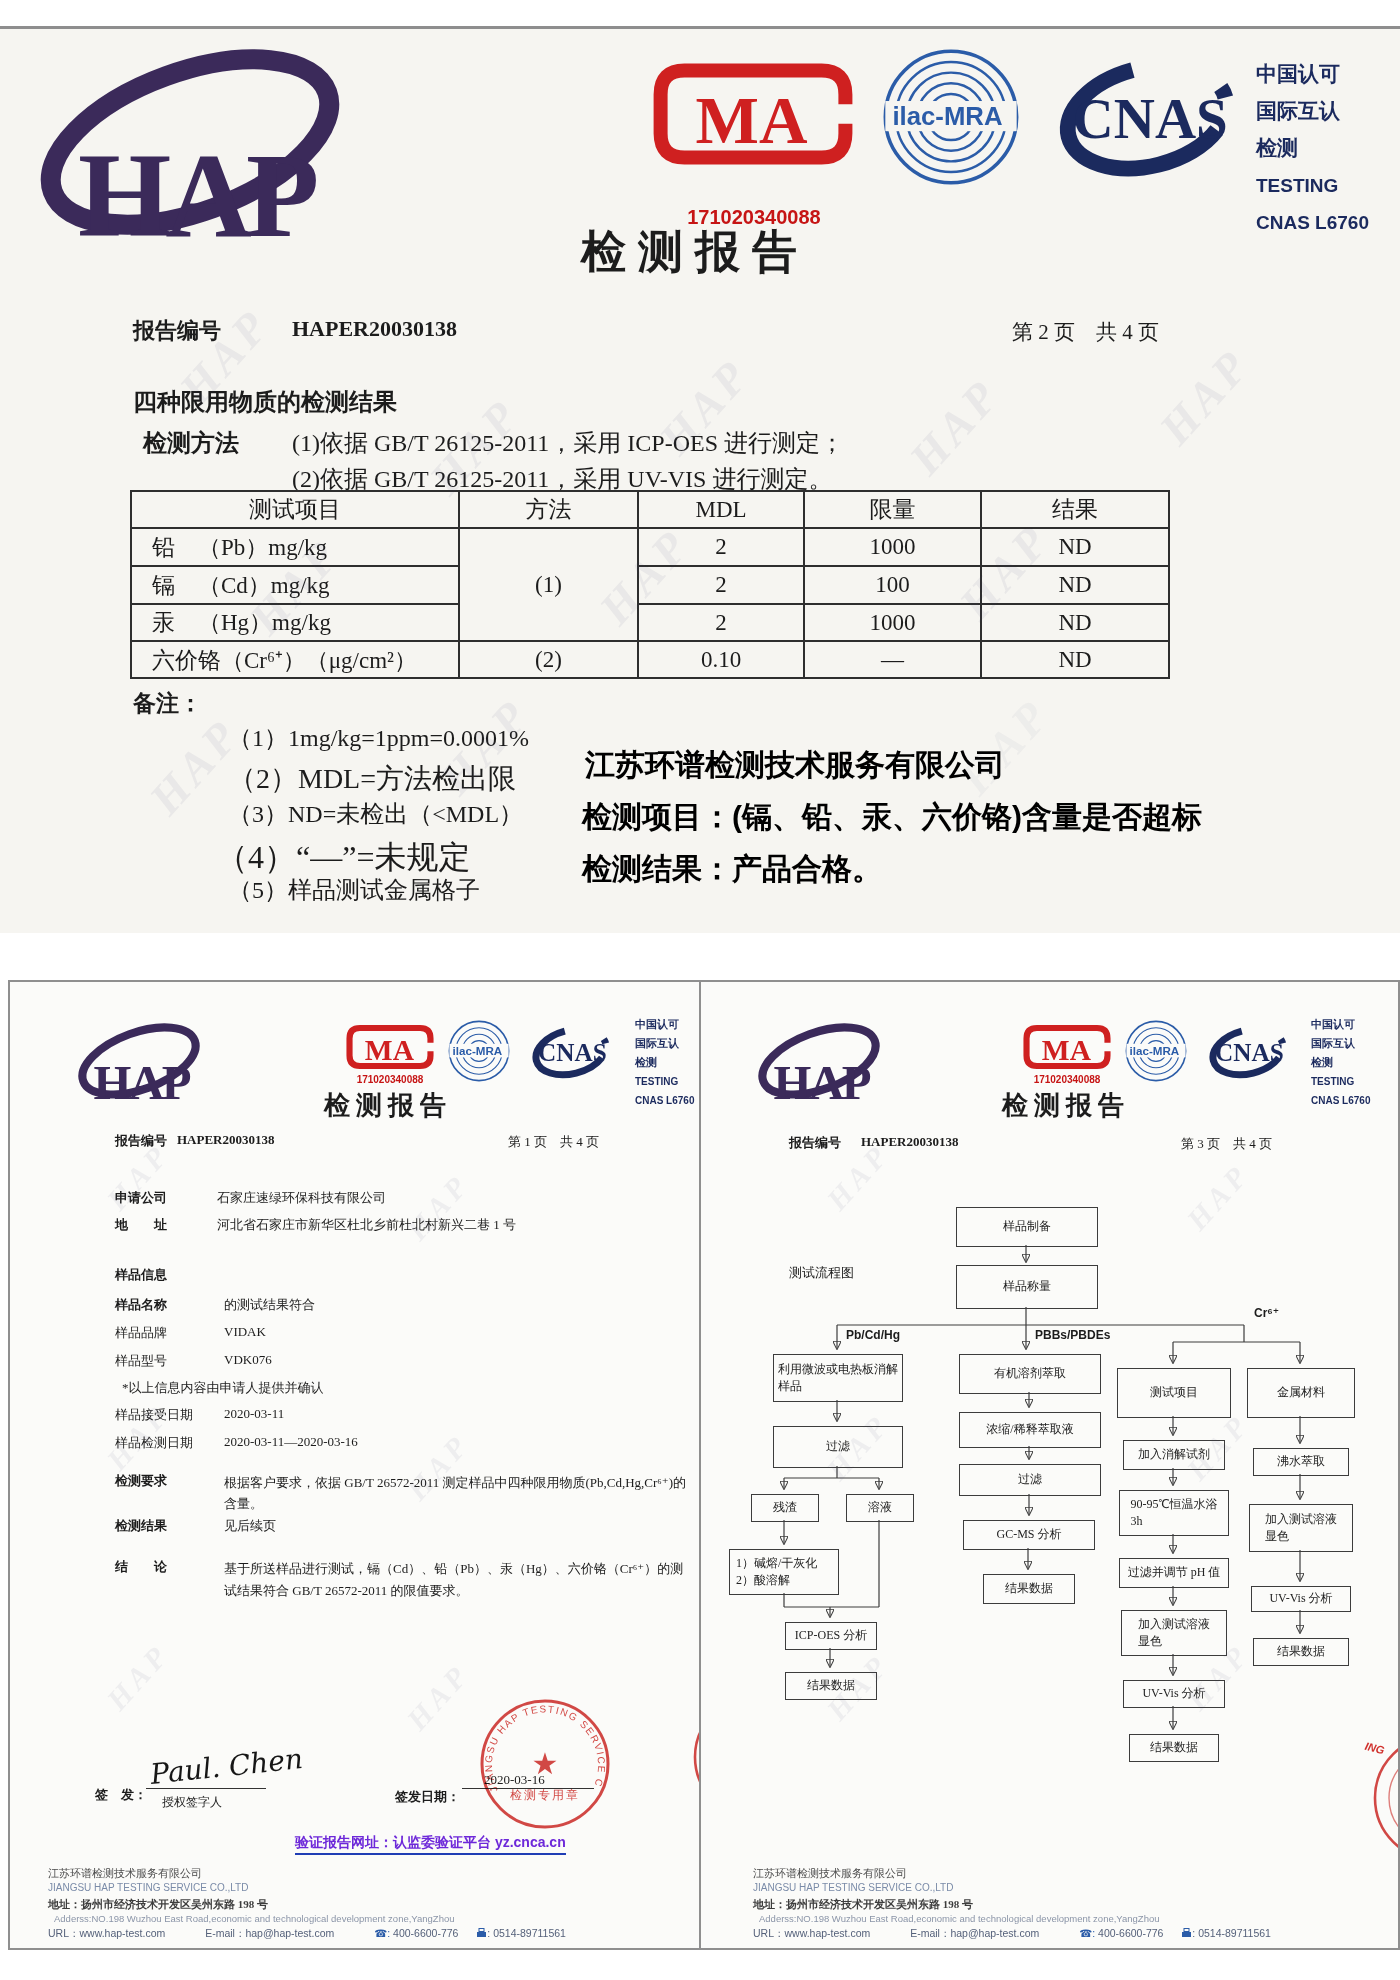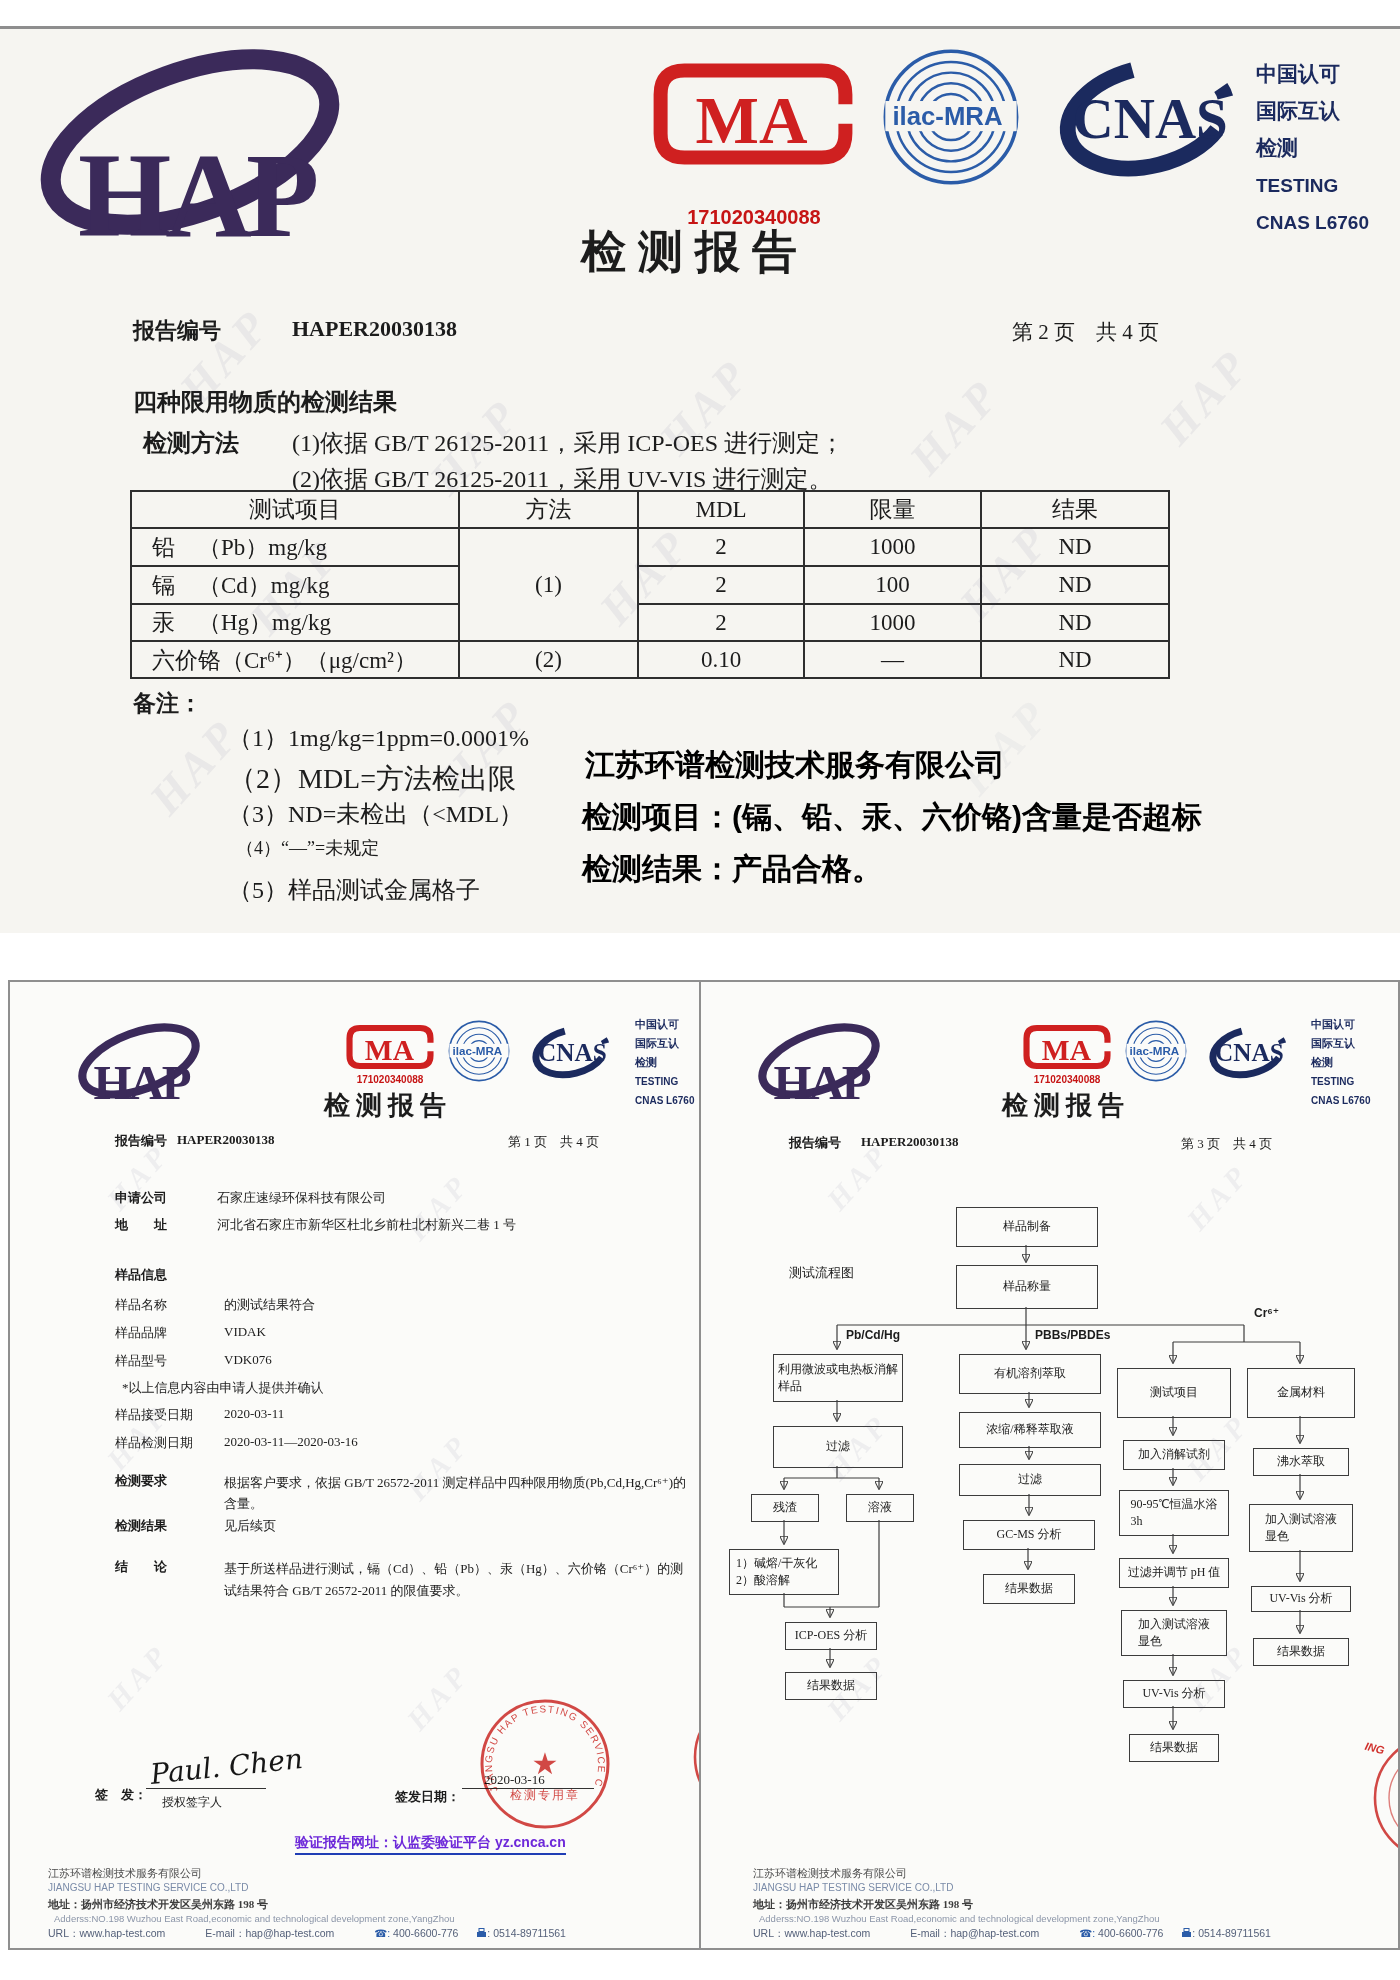--- a/index.html
+++ b/index.html
@@ -122,21 +122,21 @@
       <td>—</td>
       <td>ND</td>
     </tr>
   </tbody>
     </table>
 
   <div class="abs" style="left:133px;top:688px;font-size:23px;font-weight:bold">备注：</div>
   <div class="abs" style="left:228px;top:722px;font-size:24px">（1）1mg/kg=1ppm=0.0001%</div>
   <div class="abs" style="left:228px;top:760px;font-size:28px">（2）MDL=方法检出限</div>
   <div class="abs" style="left:228px;top:798px;font-size:24px">（3）ND=未检出（&lt;MDL）</div>
-  <div class="abs" style="left:236px;top:836px;font-size:18px">（4）“—”=未规定</div>
+  <div class="abs" style="left:216px;top:836px;font-size:32px">（4）“—”=未规定</div>
   <div class="abs" style="left:228px;top:874px;font-size:24px">（5）样品测试金属格子</div>
 
   <div class="abs sans" style="left:585px;top:745px;font-size:30px;font-weight:bold;color:#000">江苏环谱检测技术服务有限公司</div>
   <div class="abs sans" style="left:582px;top:797px;font-size:30px;font-weight:bold;color:#000">检测项目：(镉、铅、汞、六价铬)含量是否超标</div>
   <div class="abs sans" style="left:582px;top:849px;font-size:30px;font-weight:bold;color:#000">检测结果：产品合格。</div>
 
   <section class="pg" style="left:8px;top:980px;width:691px;height:966px">
     <svg class="abs" style="left:64px;top:37px" width="130" height="92" viewBox="0 0 160 110">
       <g transform="rotate(-20 80 50)">
           <ellipse cx="80" cy="50" rx="73" ry="35" fill="none" stroke="#3b2a5a" stroke-width="10"></ellipse>
@@ -173,21 +173,21 @@
     <div class="abs lbl" style="left:105px;top:150px">报告编号</div>
     <div class="abs lbl" style="left:167px;top:150px">HAPER20030138</div>
     <div class="abs val" style="left:498px;top:151px">第 1 页　共 4 页</div>
 
     <div class="abs lbl" style="left:105px;top:207px">申请公司</div>
     <div class="abs val" style="left:207px;top:207px">石家庄速绿环保科技有限公司</div>
     <div class="abs lbl" style="left:105px;top:234px">地　　址</div>
     <div class="abs val" style="left:207px;top:234px">河北省石家庄市新华区杜北乡前杜北村新兴二巷 1 号</div>
 
     <div class="abs lbl" style="left:105px;top:284px">样品信息</div>
-    <div class="abs lbl" style="left:105px;top:314px;font-weight:normal">样品名称</div>
+    <div class="abs lbl" style="left:105px;top:314px;font-weight:bold">样品名称</div>
     <div class="abs val" style="left:214px;top:314px">的测试结果符合</div>
     <div class="abs lbl" style="left:105px;top:342px;font-weight:normal">样品品牌</div>
     <div class="abs val" style="left:214px;top:342px">VIDAK</div>
     <div class="abs lbl" style="left:105px;top:370px;font-weight:normal">样品型号</div>
     <div class="abs val" style="left:214px;top:370px">VDK076</div>
     <div class="abs val" style="left:112px;top:397px">*以上信息内容由申请人提供并确认</div>
     <div class="abs val" style="left:105px;top:424px">样品接受日期</div>
     <div class="abs val" style="left:214px;top:424px">2020-03-11</div>
     <div class="abs val" style="left:105px;top:452px">样品检测日期</div>
     <div class="abs val" style="left:214px;top:452px">2020-03-11—2020-03-16</div>

